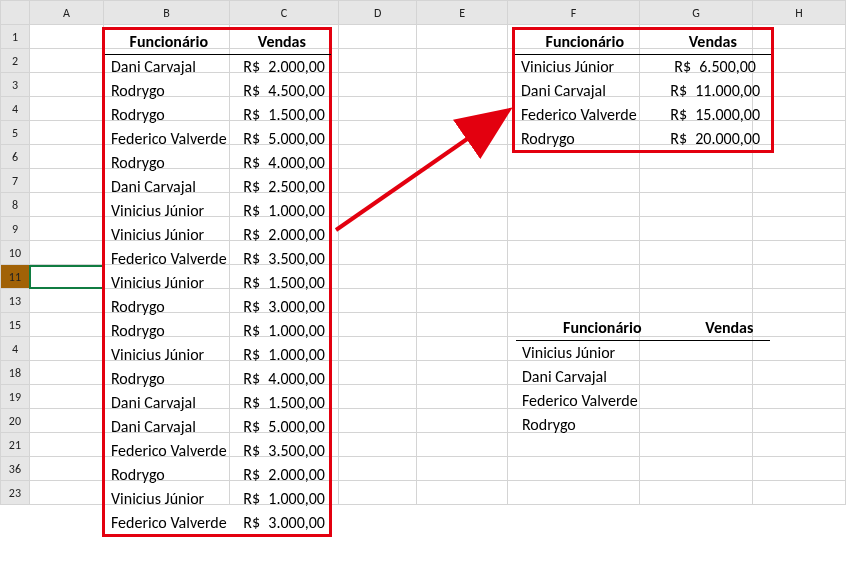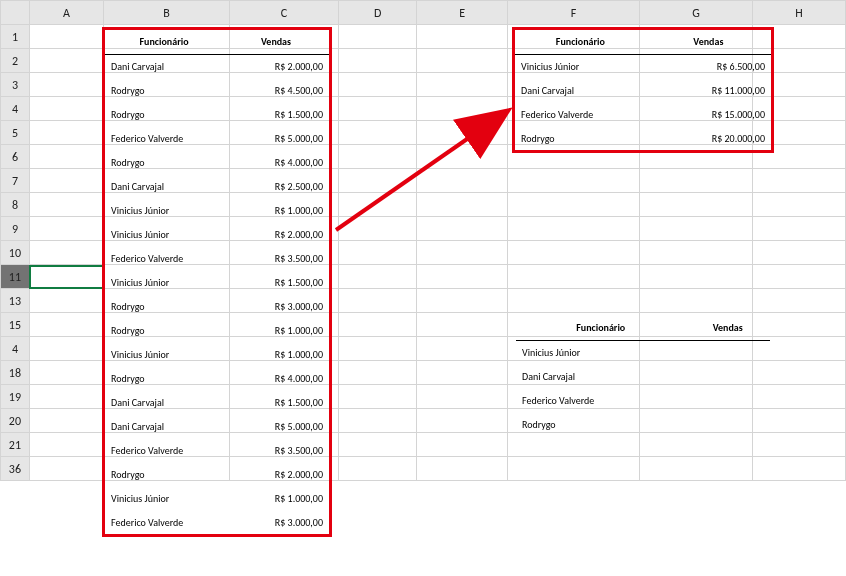--- a/index.html
+++ b/index.html
@@ -34,21 +34,21 @@
     font-size: 12px;
     color: #222;
   }
   .grid tbody th {
     background: #e6e6e6;
     font-size: 12px;
     color: #222;
     width: 28px;
   }
   .grid tbody tr.selected th {
-    background: #737373;
+    background: #a16207;
   }
   .selcell {
     outline: 2px solid #107c41;
     outline-offset: -2px;
   }
   .col-hdr { width: 28px; }
   .col-A { width: 72px; }
   .col-B { width: 122px; }
   .col-C { width: 106px; }
   .col-D { width: 76px; }
@@ -66,34 +66,34 @@
   .databox {
     position: absolute;
     pointer-events: auto;
   }
   .redframe {
     border: 3px solid #e3000f;
   }
   .tbl {
     border-collapse: collapse;
     width: 100%;
-    font-size: 10px;
+    font-size: 16px;
   }
   .tbl td {
     padding: 2px 6px;
     height: 24px;
     vertical-align: middle;
     white-space: nowrap;
   }
   .tbl .hrow td {
     font-weight: 700;
     text-align: center;
     border-bottom: 1.5px solid #000;
   }
-  .price { text-align: right; }
+  .price { text-align: center; }
   .price .cur { display: inline-block; width: 26px; }
   .arrow {
     position: absolute;
     pointer-events: none;
   }
 </style>
 </head>
 <body>
 
 <table class="grid">
@@ -324,20 +324,31 @@
         <th>36</th>
         <td></td>
         <td></td>
         <td></td>
         <td></td>
         <td></td>
         <td></td>
         <td></td>
         <td></td>
       </tr>
+      <tr>
+        <th>23</th>
+        <td></td>
+        <td></td>
+        <td></td>
+        <td></td>
+        <td></td>
+        <td></td>
+        <td></td>
+        <td></td>
+      </tr>
     </tbody>
 </table>
 
 <div class="overlay">
 
   <div class="databox redframe" style="left:102px; top:27px; width:230px;">
     <table class="tbl">
       <tbody id="mainTblBody">
         <tr class="hrow">
           <td>Funcionário</td>

